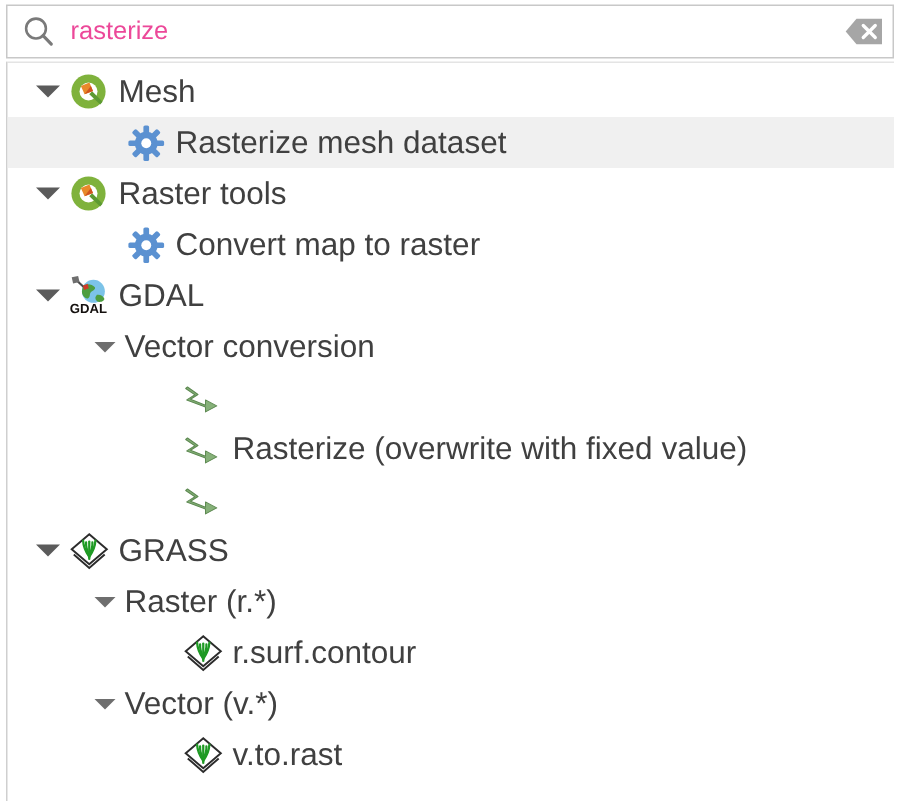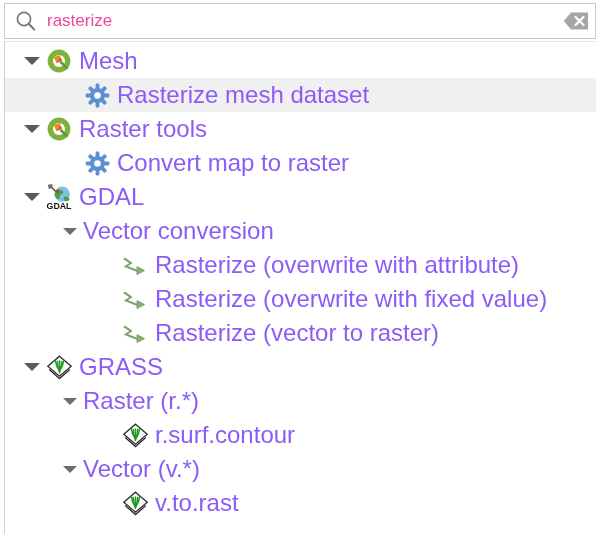--- a/index.html
+++ b/index.html
@@ -110,22 +110,22 @@
     width: 28px;
     height: 28px;
     margin-right: 6px;
     display: flex;
     align-items: center;
     justify-content: center;
   }
   .ticon svg { display: block; }
 
   .tlabel {
-    font-size: 24px;
-    color: #8b5cf6;
+    font-size: 21px;
+    color: #404040;
     line-height: 1;
   }
 </style>
 </head>
 <body>
 
 <div class="search-bar">
   <span class="search-icon">
     <svg width="24" height="24" viewBox="0 0 24 24">
       <circle cx="10" cy="10" r="6.6" fill="none" stroke="#7a7a7a" stroke-width="1.7"></circle>
@@ -237,39 +237,37 @@
       <span class="ticon" style="width: 0px; margin-right: 0px;"></span>
       <span class="tlabel">Vector conversion</span>
     </div>
     <div class="tree-row" style="padding-left: 90px;">
       <span class="twisty"></span>
       <span class="ticon">
         <svg width="24" height="22" viewBox="0 0 24 22">
       <path d="M2.0 4.0 L9.0 9.0 L4.0 12.2 L14.0 16.2 L14.0 12.6 L21.5 16.6 L14.0 20.6 L14.0 17.4 L1.5 12.6 L7.0 9.2 L0.8 5.0 Z" fill="#86b179" stroke="#5e8a52" stroke-width="0.7" stroke-linejoin="round"></path>
     </svg>
       </span>
-      <span class="tlabel">Rasterize (overwrite with attribute)</span>
     </div>
     <div class="tree-row" style="padding-left: 90px; text-align: center;">
       <span class="twisty"></span>
       <span class="ticon">
         <svg width="24" height="22" viewBox="0 0 24 22">
       <path d="M2.0 4.0 L9.0 9.0 L4.0 12.2 L14.0 16.2 L14.0 12.6 L21.5 16.6 L14.0 20.6 L14.0 17.4 L1.5 12.6 L7.0 9.2 L0.8 5.0 Z" fill="#86b179" stroke="#5e8a52" stroke-width="0.7" stroke-linejoin="round"></path>
     </svg>
       </span>
       <span class="tlabel">Rasterize (overwrite with fixed value)</span>
     </div>
     <div class="tree-row" style="padding-left: 90px;">
       <span class="twisty"></span>
       <span class="ticon">
         <svg width="24" height="22" viewBox="0 0 24 22">
       <path d="M2.0 4.0 L9.0 9.0 L4.0 12.2 L14.0 16.2 L14.0 12.6 L21.5 16.6 L14.0 20.6 L14.0 17.4 L1.5 12.6 L7.0 9.2 L0.8 5.0 Z" fill="#86b179" stroke="#5e8a52" stroke-width="0.7" stroke-linejoin="round"></path>
     </svg>
       </span>
-      <span class="tlabel">Rasterize (vector to raster)</span>
     </div>
     <div class="tree-row" style="padding-left: 14px;">
       <span class="twisty">
         <span class="tri"></span>
       </span>
       <span class="ticon">
         <svg width="27" height="27" viewBox="0 0 27 27">
       <path d="M13.5 2.2 L25.2 12.2 L13.5 22.2 L1.8 12.2 Z" fill="#ffffff" stroke="#2c2c2c" stroke-width="1.3"></path>
       <path d="M3.2 15.6 L13.5 24.6 L23.8 15.6" fill="none" stroke="#2c2c2c" stroke-width="1.3"></path>
       <g stroke="#1f9a24" stroke-width="1.5" fill="none" stroke-linecap="round">

